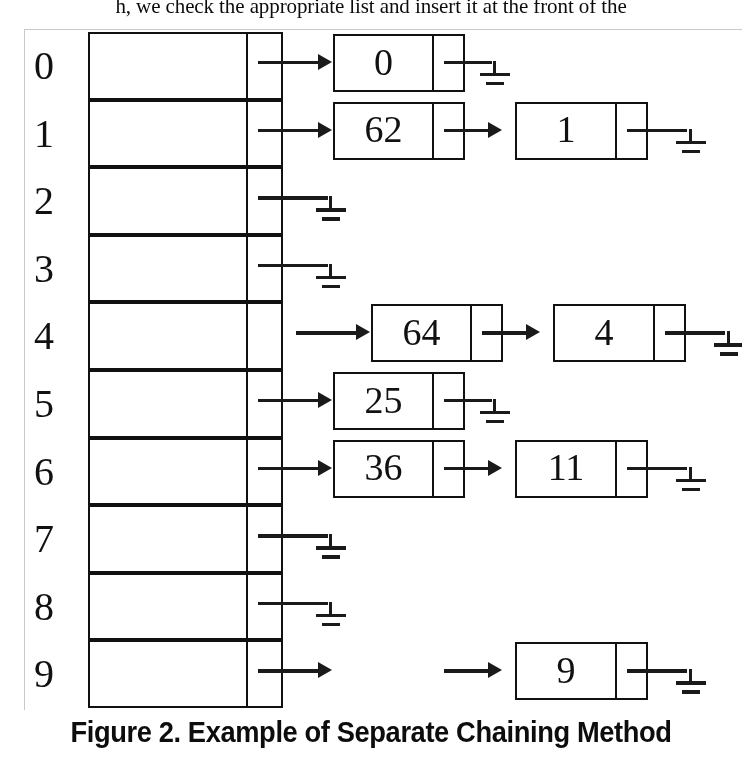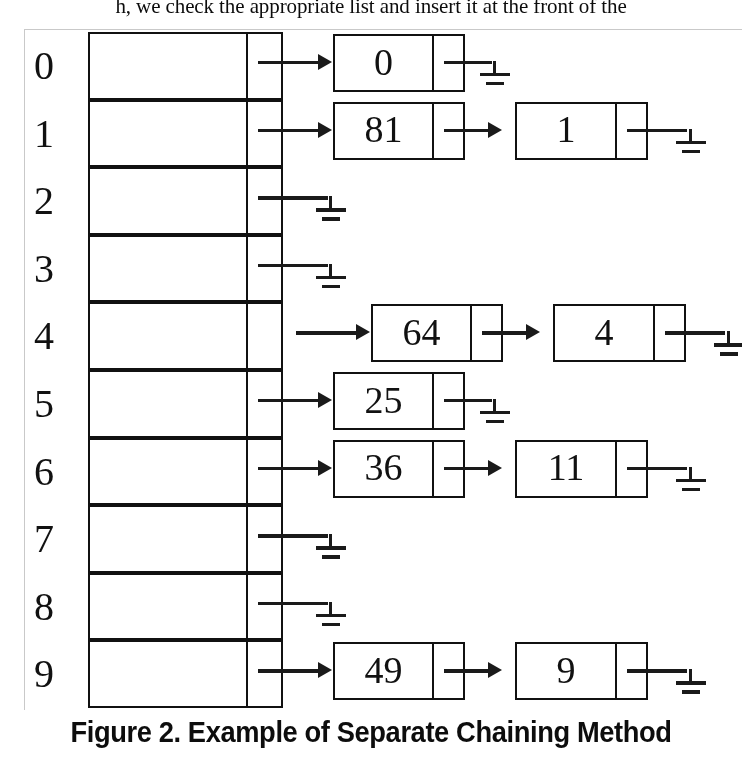--- a/index.html
+++ b/index.html
@@ -305,21 +305,21 @@
           <div class="g-stem"></div>
           <div class="g-bar1"></div>
           <div class="g-bar2"></div>
         </div>
       </div>
       <div class="chain-row" style="top: 67.6px;">
         <div class="ptr-stub"></div>
         <div class="arrow-line" style="left: 280px; width: 40px;"></div>
         <div class="arrow-head" style="left: 318px;"></div>
         <div class="node" style="left: 333px; width: 132px;">
-          <div class="node-value" style="width: 99px;">81</div>
+          <div class="node-value" style="width: 99px;">62</div>
           <div class="node-next" style="left: 99px; width: 33px;"></div>
         </div>
         <div class="arrow-line" style="left: 444px; width: 44px;"></div>
         <div class="arrow-head" style="left: 488px;"></div>
         <div class="node" style="left: 515px; width: 133px;">
           <div class="node-value" style="width: 100px;">1</div>
           <div class="node-next" style="left: 100px; width: 33px;"></div>
         </div>
         <div class="arrow-line" style="left: 627px; width: 60px;"></div>
         <div class="ground" style="left: 672px; top: 32px;">
@@ -418,24 +418,20 @@
         <div class="ground" style="left: 312px; top: 32px;">
           <div class="g-stem"></div>
           <div class="g-bar1"></div>
           <div class="g-bar2"></div>
         </div>
       </div>
       <div class="chain-row" style="top: 608.4px;">
         <div class="ptr-stub"></div>
         <div class="arrow-line" style="left: 280px; width: 40px;"></div>
         <div class="arrow-head" style="left: 318px;"></div>
-        <div class="node" style="left: 333px; width: 132px;">
-          <div class="node-value" style="width: 99px;">49</div>
-          <div class="node-next" style="left: 99px; width: 33px;"></div>
-        </div>
         <div class="arrow-line" style="left: 444px; width: 44px;"></div>
         <div class="arrow-head" style="left: 488px;"></div>
         <div class="node" style="left: 515px; width: 133px;">
           <div class="node-value" style="width: 100px;">9</div>
           <div class="node-next" style="left: 100px; width: 33px;"></div>
         </div>
         <div class="arrow-line" style="left: 627px; width: 60px;"></div>
         <div class="ground" style="left: 672px; top: 32px;">
           <div class="g-stem"></div>
           <div class="g-bar1"></div>

